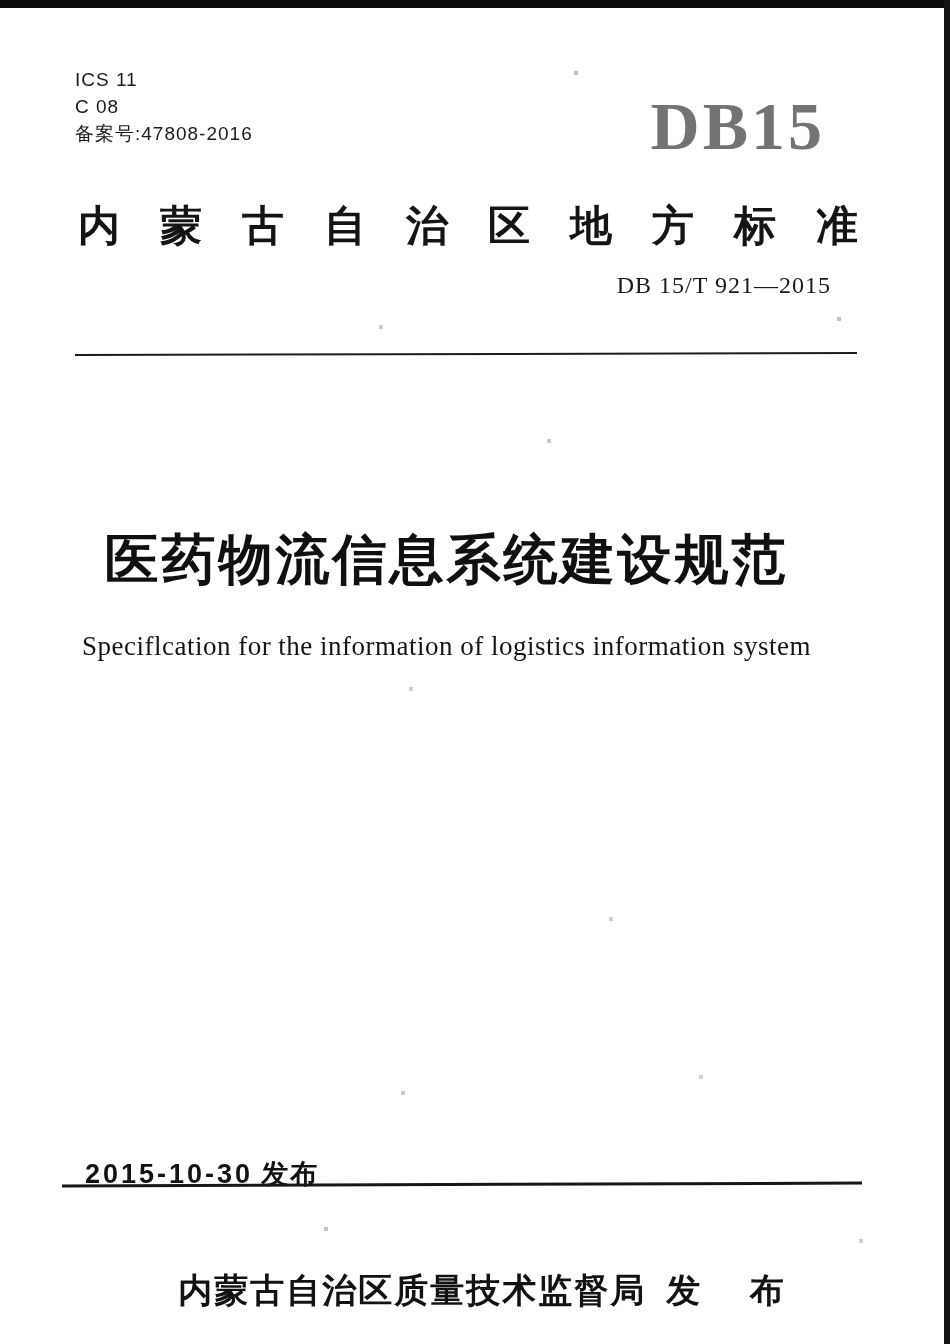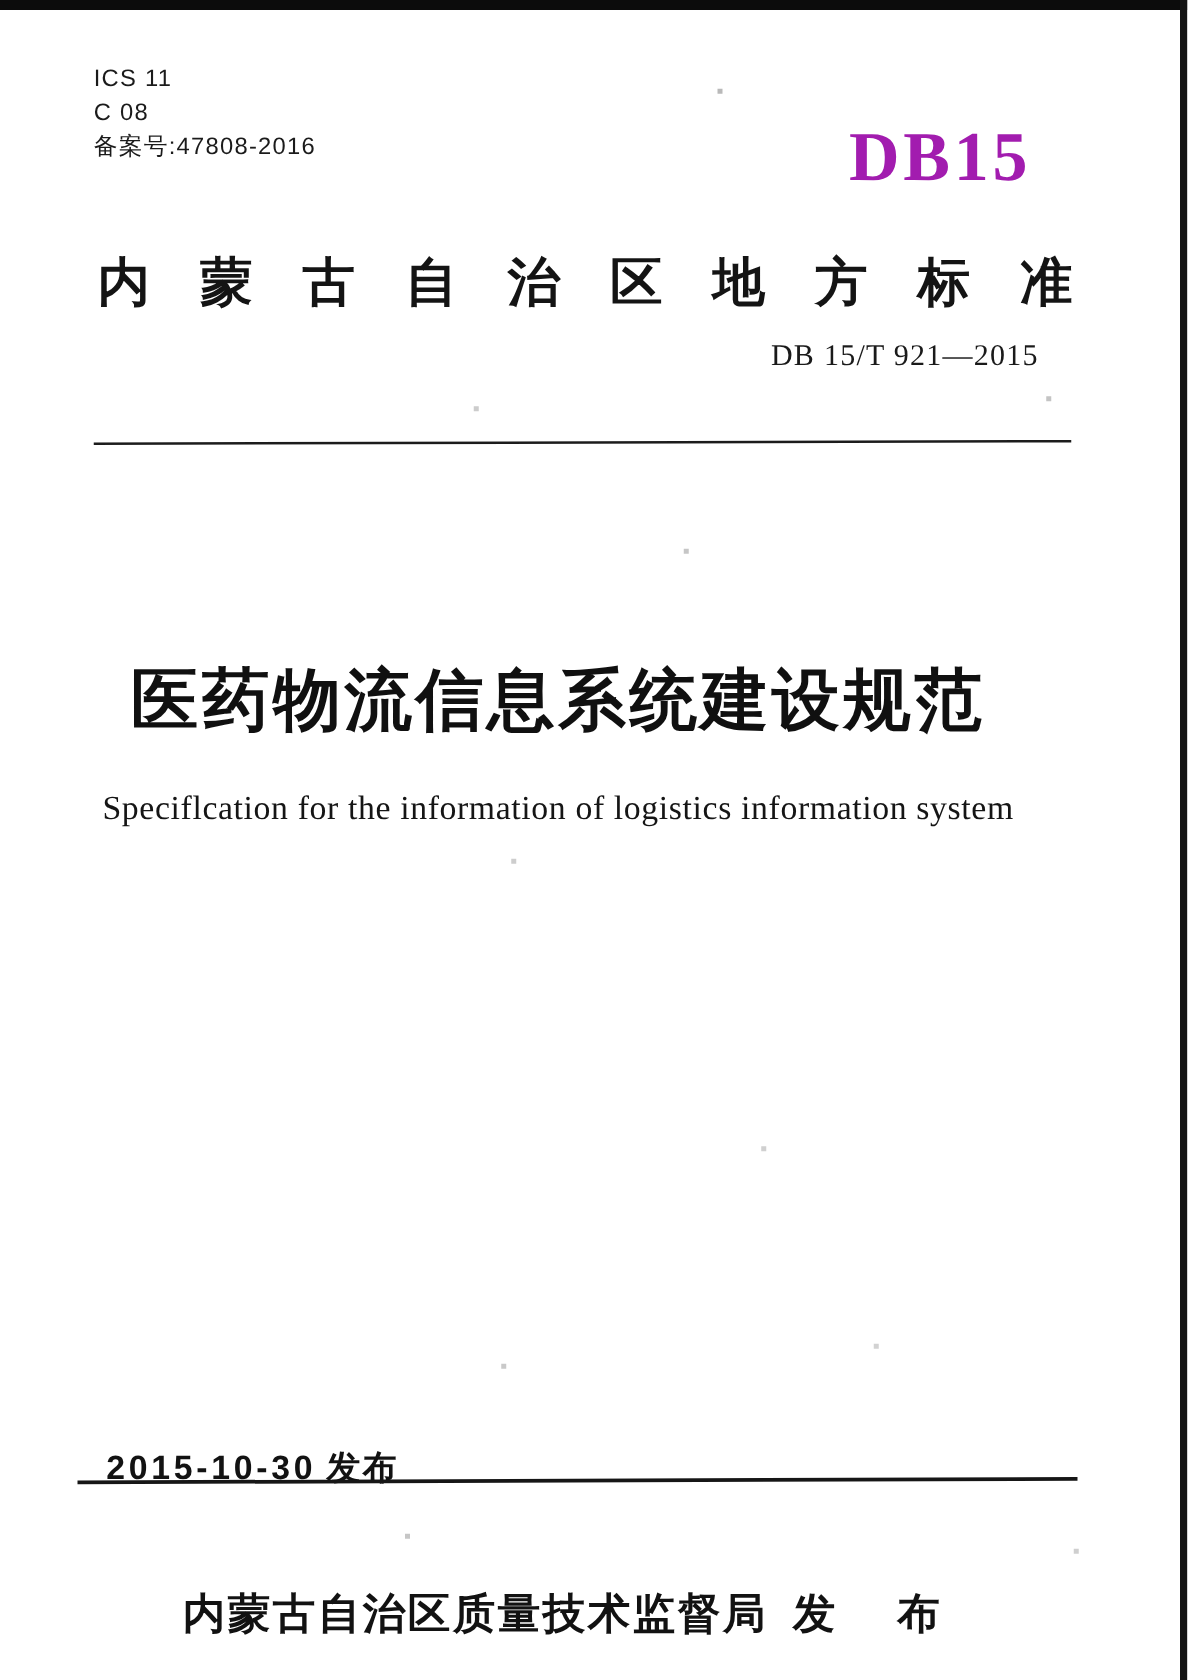--- a/index.html
+++ b/index.html
@@ -25,36 +25,36 @@
   }
   .right-band {
     position: absolute;
     right: 0; top: 0;
     width: 6px; height: 100%;
     background: #141414;
   }
   
   .ics-block {
     position: absolute;
-    left: 75px; top: 50px;
+    left: 75px; top: 66px;
     font-size: 19px;
     line-height: 27px;
     letter-spacing: 1px;
     color: #1b1b1b;
   }
   
   .db15-logo {
     position: absolute;
     right: 125px; top: 82px;
     font-family: "Liberation Serif", serif;
     font-weight: bold;
-    font-size: 56px;
+    font-size: 68px;
     line-height: 88px;
     letter-spacing: 3px;
-    color: #a21caf;
+    color: #737373;
   }
   
   .standard-type {
     position: absolute;
     left: 78px; top: 198px;
     font-size: 42px;
     font-weight: bold;
     letter-spacing: 40px;
     white-space: nowrap;
     color: #141414;
@@ -123,20 +123,21 @@
     left: 0; top: 1242px;
     width: 918px;
     display: flex;
     justify-content: center;
     align-items: baseline;
     gap: 20px;
     font-size: 34px;
     font-weight: bold;
     white-space: nowrap;
     color: #121212;
+    padding-left: 32px;
   }
   .publisher-row .publisher-name { letter-spacing: 2px; }
   .publisher-row .publish-label  { letter-spacing: 20px; margin-top: 26px; }
   
   .speckles {
     position: absolute;
     left: 0; top: 0;
     width: 2px; height: 2px;
     background: transparent;
     box-shadow:

